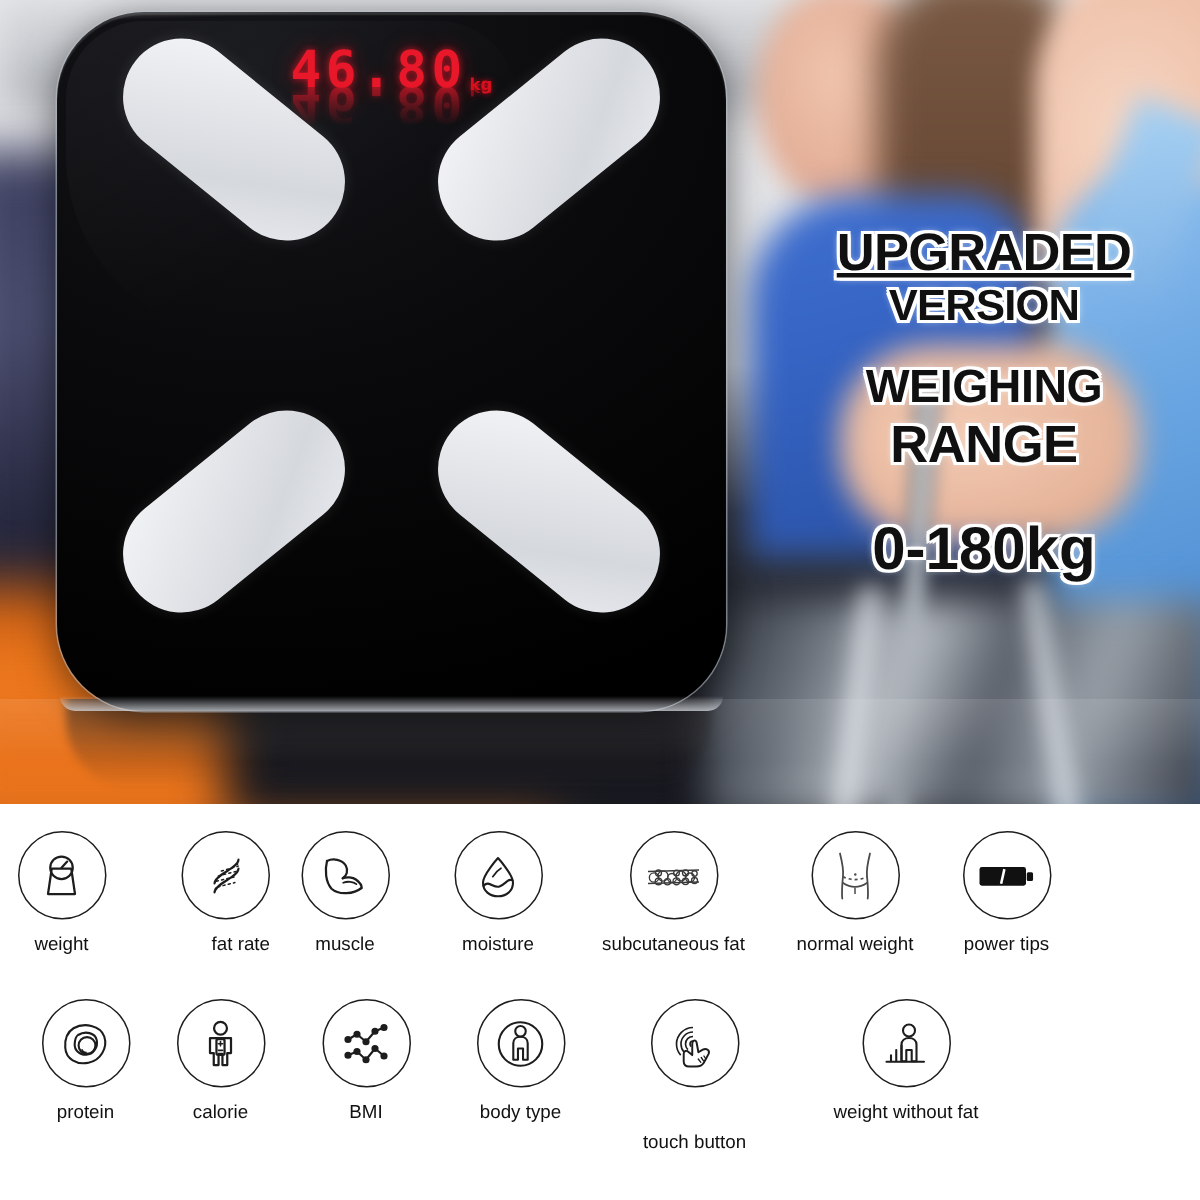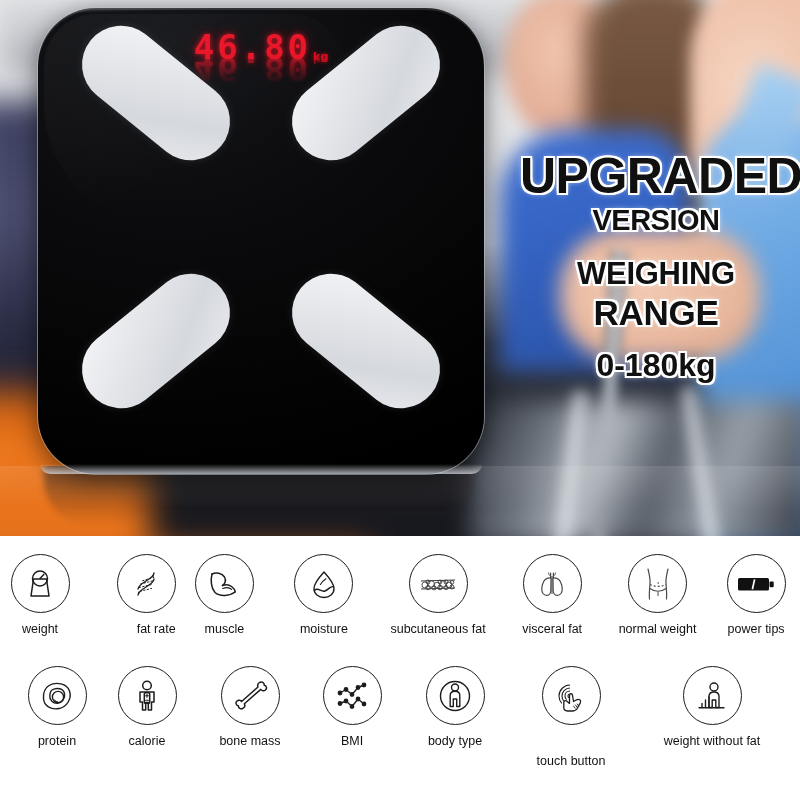--- a/index.html
+++ b/index.html
@@ -200,25 +200,25 @@
   }
 
   
   .copy { position:absolute; left:520px; top:150px; width:272px; text-align:center; }
   .copy div { color:#101010; font-weight:700; line-height:1.06;
     text-shadow:
       -2px -2px 0 #fff, 2px -2px 0 #fff, -2px 2px 0 #fff, 2px 2px 0 #fff,
       -2px 0 0 #fff, 2px 0 0 #fff, 0 -2px 0 #fff, 0 2px 0 #fff,
       0 0 6px rgba(255,255,255,.9);
   }
-  .copy-upgraded { font-size:50px; letter-spacing:-.5px; }
+  .copy-upgraded { font-size:35px; letter-spacing:-.5px;text-decoration:underline; }
   .copy-version  { font-size:29px; letter-spacing:-.5px; margin-top:2px; }
   .copy-weighing { font-size:31px; margin-top:22px; letter-spacing:-.3px; }
   .copy-range    { font-size:35px; margin-top:3px; letter-spacing:-.3px; }
-  .copy-value    { font-size:32px; font-weight:normal; margin-top:18px; }
+  .copy-value    { font-size:40px; font-weight:normal; margin-top:30px; }
 
   
   .features {
     position:absolute; left:0; top:536px; width:800px; height:264px;
     background:#ffffff;
   }
   .frow { position:absolute; left:0; width:800px; display:flex; }
   .frow-1 { top:18px; }
   .frow-2 { top:130px; }
   .fcell {
@@ -369,32 +369,20 @@
               <circle cx="36" cy="23" r="2"></circle>
             <circle cx="12" cy="18" r="2"></circle>
               <circle cx="24" cy="18" r="1.9"></circle>
             <circle cx="30" cy="18" r="2"></circle>
               <circle cx="36" cy="18.4" r="1.8"></circle>
           </svg>
         </div>
         <div class="flabel">subcutaneous fat</div>
       </div>
 
-      <div class="fcell" style="width:104px;">
-        <div class="fcircle">
-          <svg width="40" height="40" viewBox="0 0 40 40" fill="none" stroke="#4a4a4a" stroke-width="1.2">
-            <path d="M18.6 9 L18.6 14 M21.4 9 L21.4 14" stroke-linecap="round"></path>
-            <path d="M16.5 8.5 C16.5 10.5, 17.4 11.6, 18.6 11.6 M23.5 8.5 C23.5 10.5, 22.6 11.6, 21.4 11.6" stroke-width="1"></path>
-            <path d="M20 12 L20 30" stroke-width="1.1"></path>
-            <path d="M19 14 C15 13.5, 11.5 16, 10.3 21 C9.2 26, 10.3 30, 13 31 C16 32, 18.6 30.5, 18.8 27 L19 14 Z" stroke-linejoin="round"></path>
-            <path d="M21 14 C25 13.5, 28.5 16, 29.7 21 C30.8 26, 29.7 30, 27 31 C24 32, 21.4 30.5, 21.2 27 L21 14 Z" stroke-linejoin="round"></path>
-          </svg>
-        </div>
-        <div class="flabel">visceral fat</div>
-      </div>
 
       <div class="fcell" style="width:112px;">
         <div class="fcircle">
           <svg width="42" height="42" viewBox="0 0 42 42" fill="none" stroke="#4a4a4a" stroke-width="1.2">
             <path d="M11 6 C12.5 12, 13.5 16, 13 21 C12.5 26.5, 12 31, 12.5 36" stroke-linecap="round"></path>
             <path d="M31 6 C29.5 12, 28.5 16, 29 21 C29.5 26.5, 30 31, 29.5 36" stroke-linecap="round"></path>
             <path d="M13 21.5 C18 24, 24 24, 29 21.5" stroke-dasharray="2 2" stroke-width="1.1"></path>
             <path d="M12.8 25.5 C18 29, 24 29, 29.2 25.5" stroke-width="1.1"></path>
             <path d="M21 28.8 L21 33" stroke-width="1"></path>
             <circle cx="21.2" cy="20" r=".8" fill="#4a4a4a" stroke="none"></circle>
@@ -435,28 +423,20 @@
             <circle cx="20" cy="9.5" r="4.3"></circle>
             <path d="M13 16 L27 16 L27 26 L24.5 26 L24.5 34 L21.3 34 L21.3 26.5 L18.7 26.5 L18.7 34 L15.5 34 L15.5 26 L13 26 Z" stroke-linejoin="round"></path>
             <rect x="17.3" y="16.8" width="5.4" height="10.5" rx="1.1"></rect>
             <path d="M18.6 19.8 L21.4 19.8 M20 18.4 L20 21.2" stroke-width="1.1" stroke-linecap="round"></path>
             <path d="M18.6 24.2 L21.4 24.2" stroke-width="1.1" stroke-linecap="round"></path>
           </svg>
         </div>
         <div class="flabel">calorie</div>
       </div>
 
-      <div class="fcell" style="width:108px;">
-        <div class="fcircle">
-          <svg width="42" height="42" viewBox="0 0 42 42" fill="none" stroke="#1d1d1d" stroke-width="1.5">
-            <path d="M30.5 7.5 C32.8 6.2, 35.5 7.6, 35.2 10.2 C37.5 10.5, 38.4 13.4, 36.4 15 C34.8 16.3, 32.8 15.8, 31.8 14.4 L15.4 28.8 C16.2 30.3, 15.6 32.4, 13.9 33.4 C11.8 34.6, 9.2 33.2, 9.4 30.8 C7 30.4, 6.1 27.6, 8 26 C9.5 24.7, 11.6 25.1, 12.6 26.5 L29 12 C28.3 10.5, 29 8.5, 30.5 7.5 Z" stroke-linejoin="round"></path>
-          </svg>
-        </div>
-        <div class="flabel">bone mass</div>
-      </div>
 
       <div class="fcell" style="width:96px;">
         <div class="fcircle">
           <svg width="40" height="40" viewBox="0 0 40 40" fill="none" stroke="#1d1d1d" stroke-width="1.4">
             <path d="M8 17 L14 13.5 L20 18.5 L26 11.5 L32 9" stroke-linecap="round" stroke-linejoin="round"></path>
             <circle cx="8" cy="17" r="1.7" fill="#1d1d1d"></circle>
               <circle cx="14" cy="13.5" r="1.7" fill="#1d1d1d"></circle>
             <circle cx="20" cy="18.5" r="1.7" fill="#1d1d1d"></circle>
               <circle cx="26" cy="11.5" r="1.7" fill="#1d1d1d"></circle>
             <circle cx="32" cy="9" r="1.7" fill="#1d1d1d"></circle>

